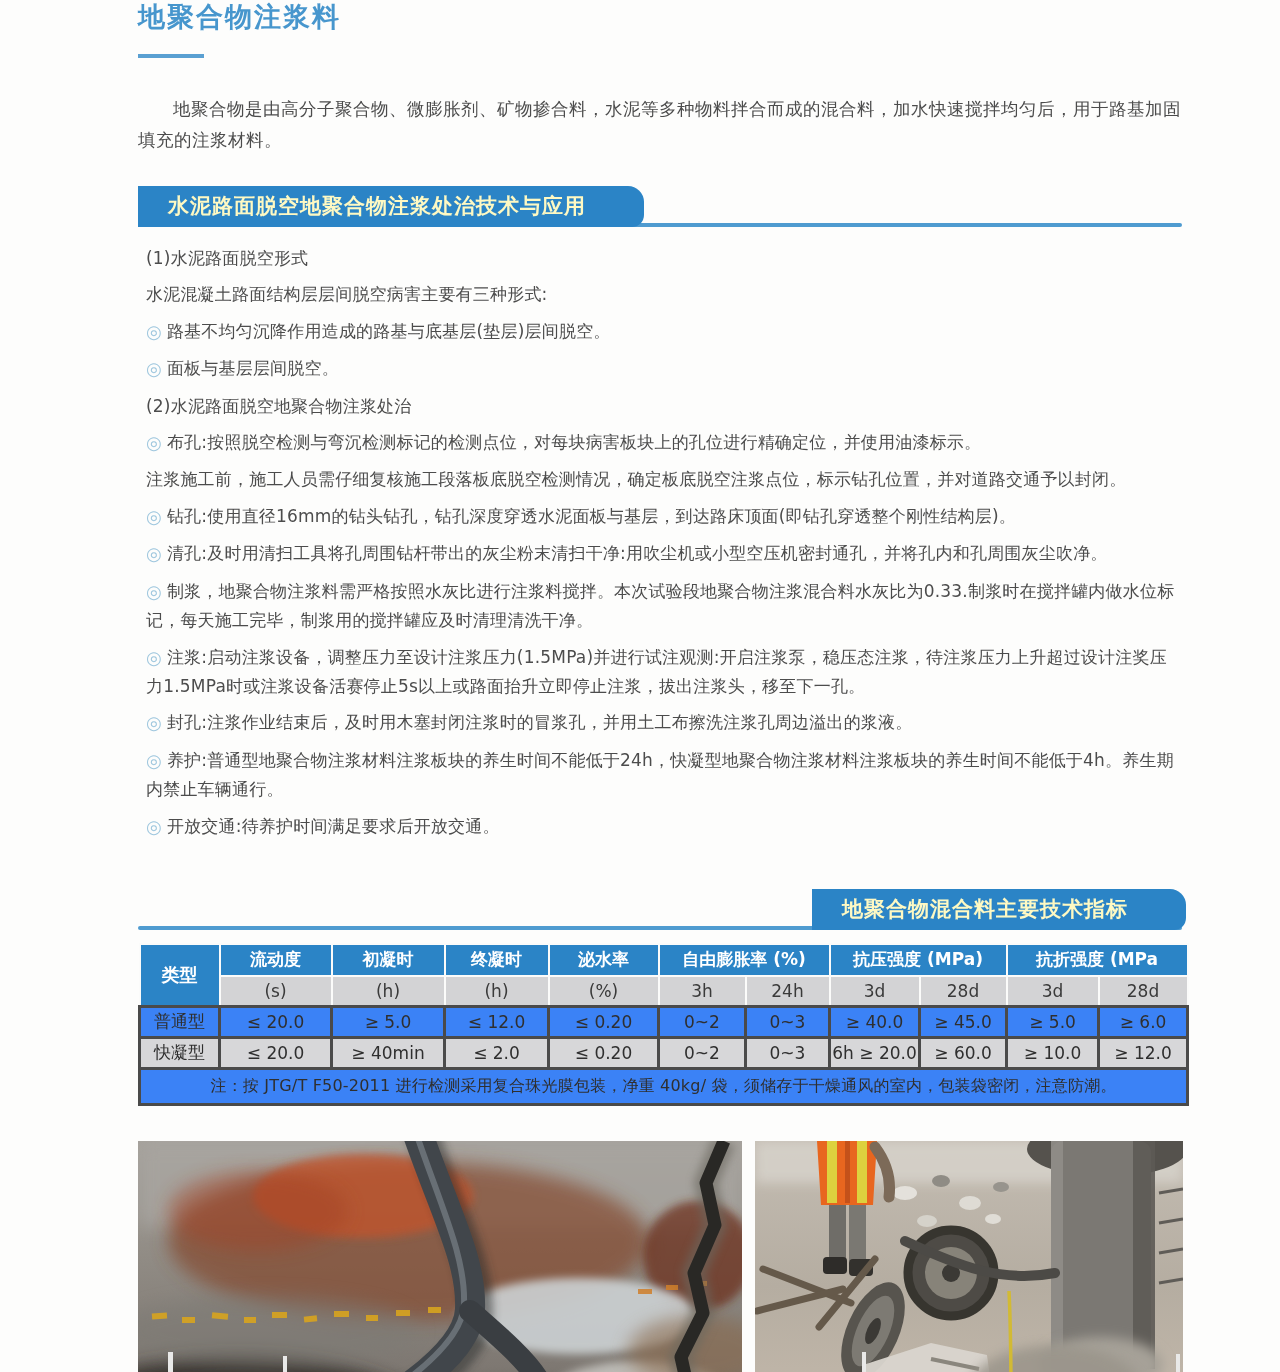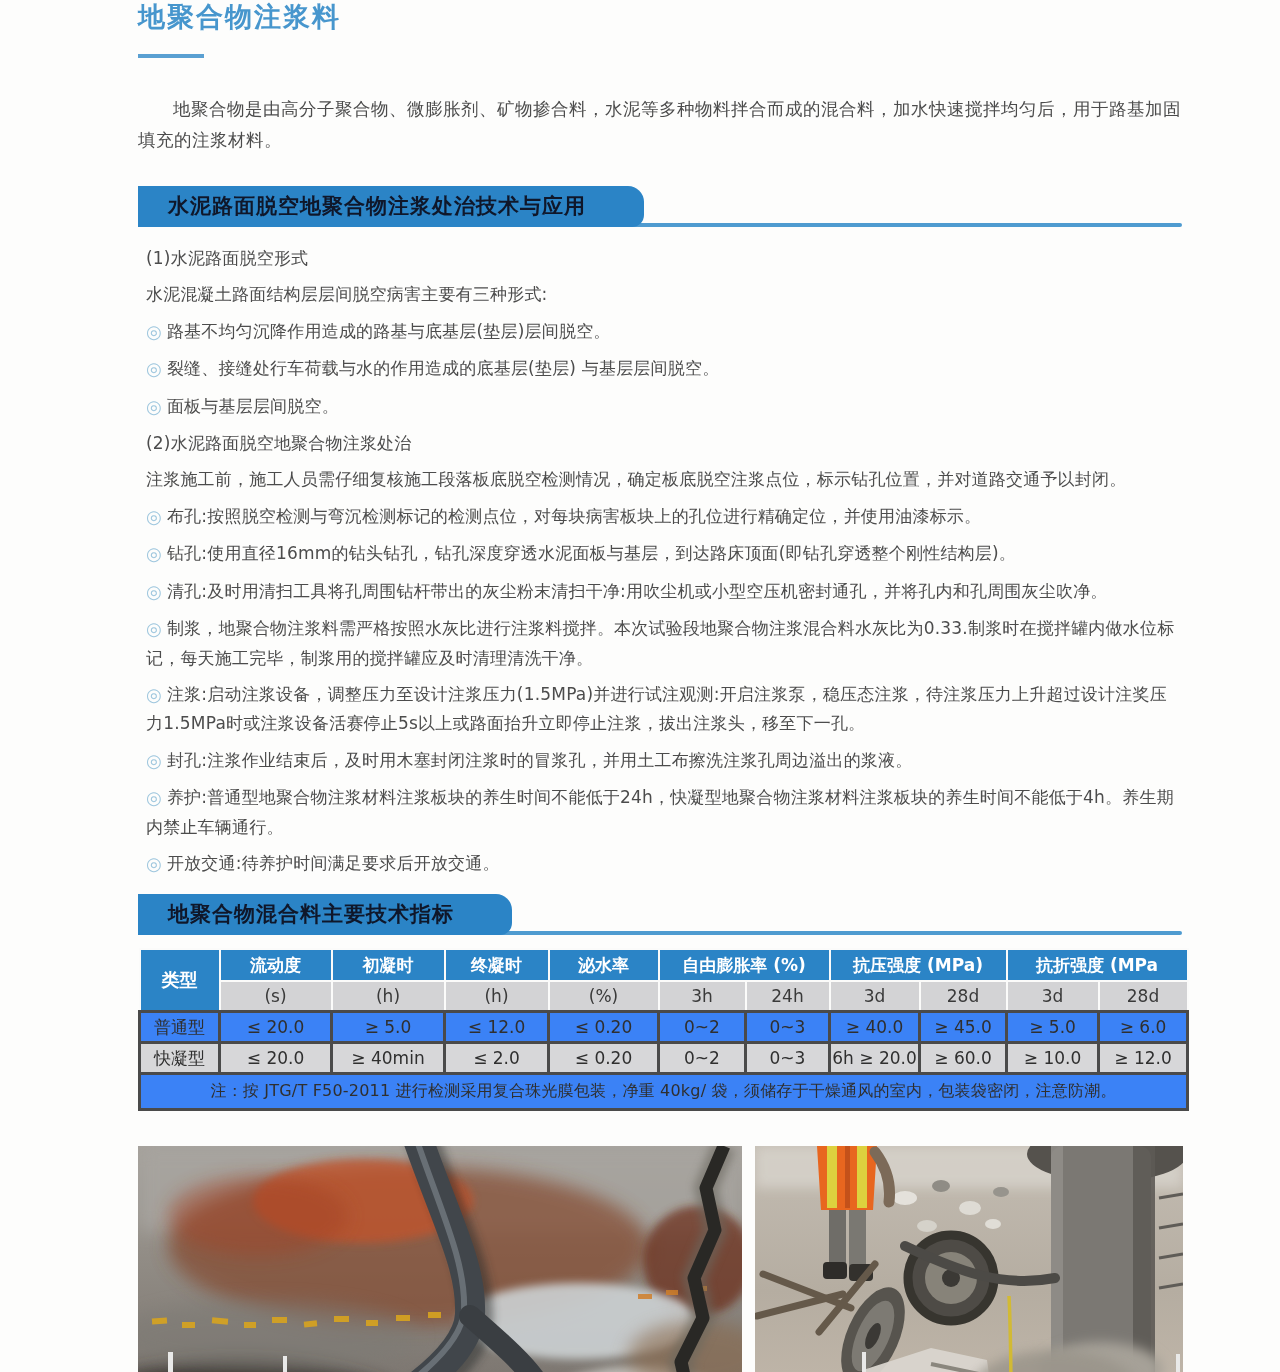--- a/index.html
+++ b/index.html
@@ -23,21 +23,21 @@
   .intro{
     margin:36px 0 0 0;font-size:17.5px;line-height:1.78;color:#4c4c4c;
     text-indent:2em;letter-spacing:.5px;
   }
 
   
   .banner{position:relative;margin-top:30px;height:41px;}
   .banner-rule{position:absolute;left:0;right:4px;bottom:0;height:4px;background:#4f9bd0;border-radius:2px;}
   .banner-block{
     position:relative;display:inline-block;height:41px;line-height:41px;
-    background:#2b84c6;color:#0f172a;font-size:21px;font-weight:bold;letter-spacing:1px;
+    background:#2b84c6;color:#fef9c3;font-size:21px;font-weight:bold;letter-spacing:1px;
     padding:0 58px 0 30px;border-radius:0 16px 12px 0;
   }
 
   
   .proc-list{margin-top:17px;}
   .proc-list p{margin:8px;font-size:17px;line-height:28.4px;color:#4c4c4c;letter-spacing:.2px;}
   .bullet{color:#9fc7de;font-size:18px;margin-right:5px;vertical-align:-1px;}
 
   
   .spec-table{
@@ -79,35 +79,34 @@
 
   <div class="banner">
     <div class="banner-rule"></div>
     <div class="banner-block">水泥路面脱空地聚合物注浆处治技术与应用</div>
   </div>
 
   <div class="proc-list">
     <p><span>(1)水泥路面脱空形式</span></p>
     <p><span>水泥混凝土路面结构层层间脱空病害主要有三种形式:</span></p>
     <p><span class="bullet">◎</span><span>路基不均匀沉降作用造成的路基与底基层(垫层)层间脱空。</span></p>
-    <p><span class="bullet">◎</span><span>裂缝、接缝处行车荷载与水的作用造成的底基层(垫层) 与基层层间脱空。</span></p>
     <p><span class="bullet">◎</span><span>面板与基层层间脱空。</span></p>
     <p><span>(2)水泥路面脱空地聚合物注浆处治</span></p>
+    <p><span class="bullet">◎</span><span>布孔:按照脱空检测与弯沉检测标记的检测点位，对每块病害板块上的孔位进行精确定位，并使用油漆标示。</span></p>
     <p><span>注浆施工前，施工人员需仔细复核施工段落板底脱空检测情况，确定板底脱空注浆点位，标示钻孔位置，并对道路交通予以封闭。</span></p>
-    <p><span class="bullet">◎</span><span>布孔:按照脱空检测与弯沉检测标记的检测点位，对每块病害板块上的孔位进行精确定位，并使用油漆标示。</span></p>
     <p><span class="bullet">◎</span><span>钻孔:使用直径16mm的钻头钻孔，钻孔深度穿透水泥面板与基层，到达路床顶面(即钻孔穿透整个刚性结构层)。</span></p>
     <p><span class="bullet">◎</span><span>清孔:及时用清扫工具将孔周围钻杆带出的灰尘粉末清扫干净:用吹尘机或小型空压机密封通孔，并将孔内和孔周围灰尘吹净。</span></p>
     <p><span class="bullet">◎</span><span>制浆，地聚合物注浆料需严格按照水灰比进行注浆料搅拌。本次试验段地聚合物注浆混合料水灰比为0.33.制浆时在搅拌罐内做水位标记，每天施工完毕，制浆用的搅拌罐应及时清理清洗干净。</span></p>
     <p><span class="bullet">◎</span><span>注浆:启动注浆设备，调整压力至设计注浆压力(1.5MPa)并进行试注观测:开启注浆泵，稳压态注浆，待注浆压力上升超过设计注奖压力1.5MPa时或注浆设备活赛停止5s以上或路面抬升立即停止注浆，拔出注浆头，移至下一孔。</span></p>
     <p><span class="bullet">◎</span><span>封孔:注浆作业结束后，及时用木塞封闭注浆时的冒浆孔，并用土工布擦洗注浆孔周边溢出的浆液。</span></p>
     <p><span class="bullet">◎</span><span>养护:普通型地聚合物注浆材料注浆板块的养生时间不能低于24h，快凝型地聚合物注浆材料注浆板块的养生时间不能低于4h。养生期内禁止车辆通行。</span></p>
     <p><span class="bullet">◎</span><span>开放交通:待养护时间满足要求后开放交通。</span></p>
   </div>
 
-  <div class="banner" style="margin-top:16px;">
+  <div class="banner" style="margin-top:48px;text-align:right;">
     <div class="banner-rule"></div>
     <div class="banner-block">地聚合物混合料主要技术指标</div>
   </div>
 
   <table class="spec-table">
     <colgroup>
       <col style="width:80px">
         <col style="width:112px">
         <col style="width:113px">
         <col style="width:104px">

